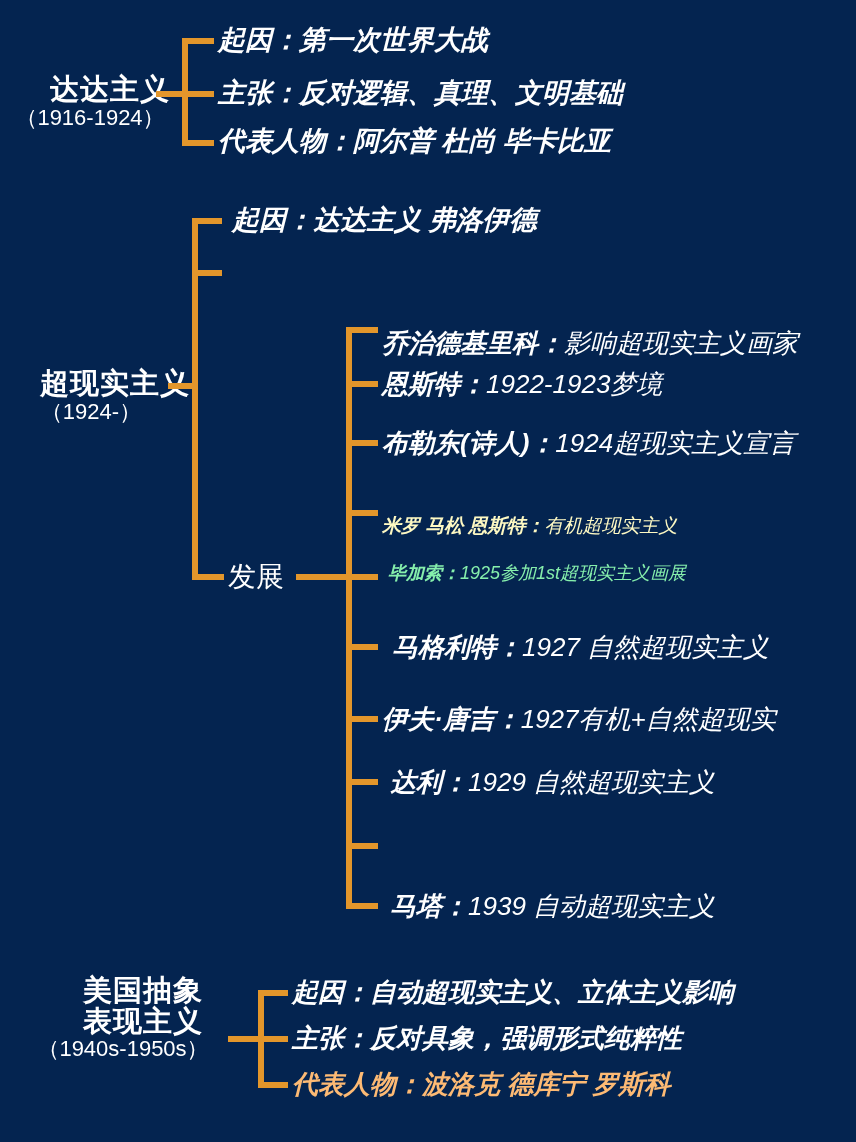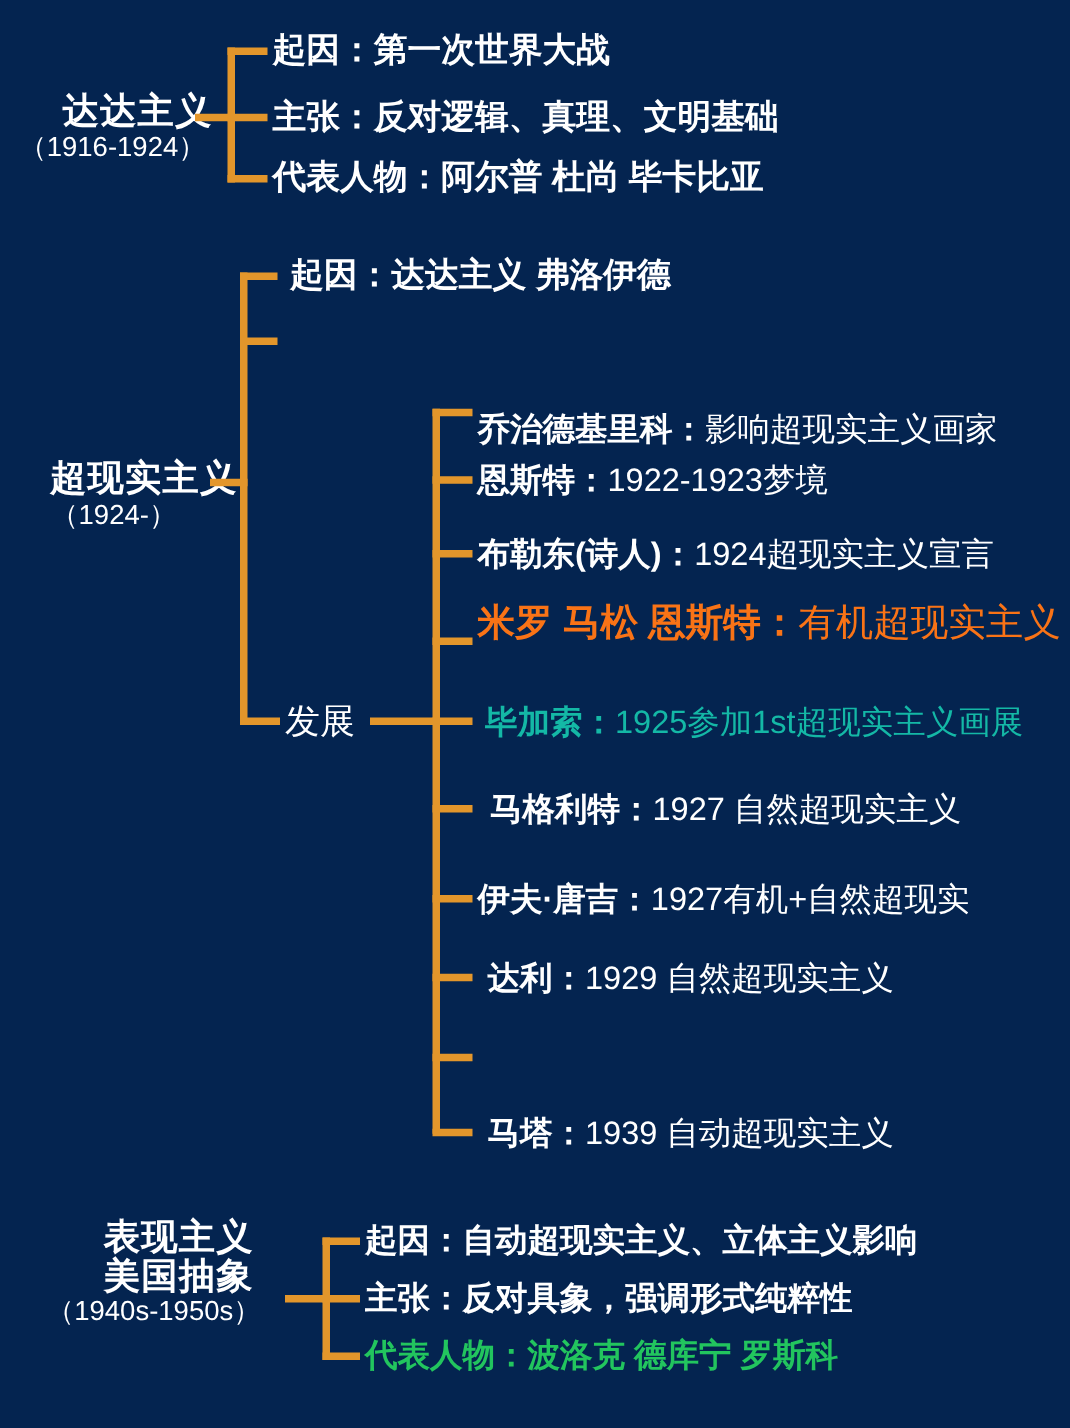--- a/index.html
+++ b/index.html
@@ -47,20 +47,21 @@
     display: block;
     margin-top: 1px;
   }
 
   
   .leaf {
     position: absolute;
     color: #FFFFFF;
     white-space: nowrap;
     line-height: 1;
+    font-style: italic;
   }
   .leaf .k {
     font-weight: bold;
   }
   .leaf .v {
     font-weight: bold;
   }
   
   .leaf.dev .v {
     font-weight: normal;
@@ -139,54 +140,54 @@
 
   <div class="leaf dev" style="left: 382px; top: 317px; font-size: 26px; color: rgb(255, 255, 255); margin-top: 13px;">
     <span class="k">乔治德基里科：</span><span class="v">影响超现实主义画家</span>
   </div>
   <div class="leaf dev" style="left: 382px; top: 371px; font-size: 26px; color: rgb(255, 255, 255);">
     <span class="k">恩斯特：</span><span class="v">1922-1923梦境</span>
   </div>
   <div class="leaf dev" style="left: 382px; top: 430px; font-size: 26px; color: rgb(255, 255, 255);">
     <span class="k">布勒东(诗人)：</span><span class="v">1924超现实主义宣言</span>
   </div>
-  <div class="leaf dev" style="left: 382px; top: 484px; font-size: 30px; color: #f97316;">
+  <div class="leaf dev" style="left: 382px; top: 516px; font-size: 19px; color: #fef9c3;">
     <span class="k">米罗 马松 恩斯特：</span><span class="v">有机超现实主义</span>
   </div>
-  <div class="leaf dev" style="left: 388px; top: 564px; font-size: 26px; color: #14b8a6;">
+  <div class="leaf dev" style="left: 388px; top: 564px; font-size: 18px; color: #86efac;">
     <span class="k">毕加索：</span><span class="v">1925参加1st超现实主义画展</span>
   </div>
   <div class="leaf dev" style="left: 392px; top: 634px; font-size: 26px; color: rgb(255, 255, 255);">
     <span class="k">马格利特：</span><span class="v">1927 自然超现实主义</span>
   </div>
   <div class="leaf dev" style="left: 382px; top: 706px; font-size: 26px; color: rgb(255, 255, 255);">
     <span class="k">伊夫·唐吉：</span><span class="v">1927有机+自然超现实</span>
   </div>
   <div class="leaf dev" style="left: 390px; top: 769px; font-size: 26px; color: rgb(255, 255, 255);">
     <span class="k">达利：</span><span class="v">1929 自然超现实主义</span>
   </div>
   <div class="leaf dev" style="left: 390px; top: 893px; font-size: 26px; color: rgb(255, 255, 255);">
     <span class="k">马塔：</span><span class="v">1939 自动超现实主义</span>
   </div>
 
   <div class="root-label" style="left: 18px; top: 975px; width: 210px; color: rgb(255, 255, 255);">
+    <span class="root-title">美国抽象</span>
     <span class="root-title">表现主义</span>
-    <span class="root-title">美国抽象</span>
     <span class="root-years">（1940s-1950s）</span>
   </div>
 
   <div class="conn-h" style="left: 228px; top: 1036px; width: 34px; background: rgb(227, 150, 43);"></div>
   <div class="conn-v" style="left: 258px; top: 990px; height: 98px; background: rgb(227, 150, 43);"></div>
   <div class="conn-h" style="left: 258px; top: 990px; width: 30px; background: rgb(227, 150, 43);"></div>
   <div class="conn-h" style="left: 258px; top: 1036px; width: 30px; background: rgb(227, 150, 43);"></div>
   <div class="conn-h" style="left: 258px; top: 1082px; width: 30px; background: rgb(227, 150, 43);"></div>
 
   <div class="leaf" style="left: 292px; top: 979px; font-size: 26px; color: rgb(255, 255, 255);">
     <span class="k">起因：</span><span class="v">自动超现实主义、立体主义影响</span>
   </div>
   <div class="leaf" style="left: 292px; top: 1025px; font-size: 26px; color: rgb(255, 255, 255);">
     <span class="k">主张：</span><span class="v">反对具象，强调形式纯粹性</span>
   </div>
-  <div class="leaf" style="left: 292px; top: 1071px; font-size: 26px; color: #22c55e;">
+  <div class="leaf" style="left: 292px; top: 1071px; font-size: 26px; color: #fdba74;">
     <span class="k">代表人物：</span><span class="v">波洛克 德库宁 罗斯科</span>
   </div>
 
 </div>
 
 </body></html>

